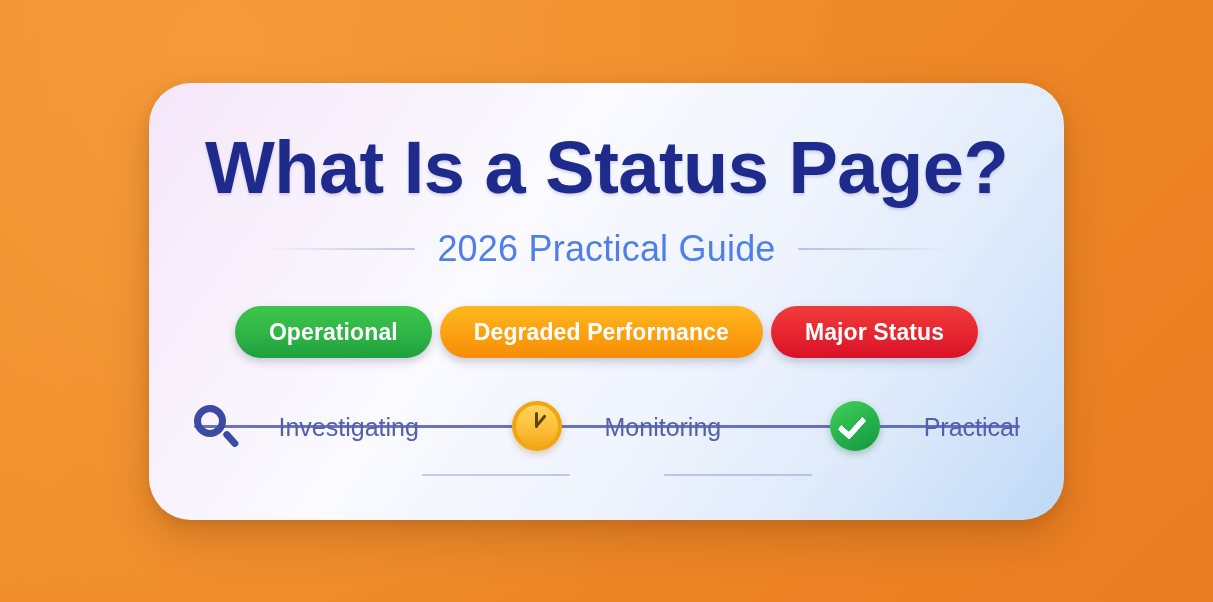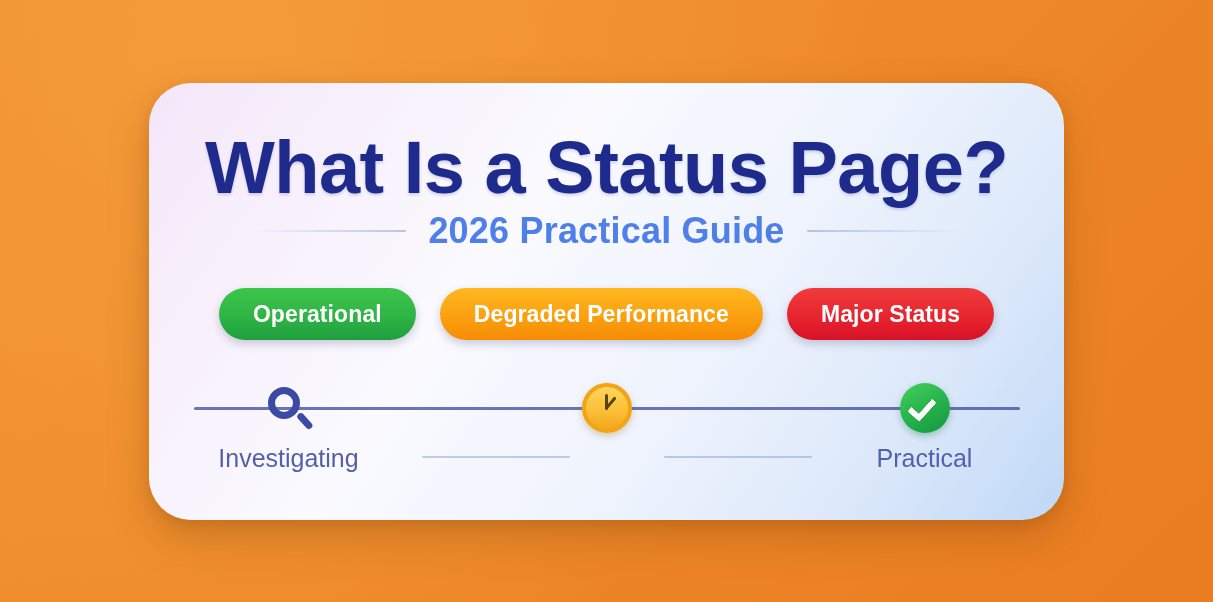--- a/index.html
+++ b/index.html
@@ -52,23 +52,22 @@
     text-shadow:0 2px 3px rgba(30,42,140,0.18);
     white-space:nowrap;
   }
 
   
   .subtitle-row {
     display:flex;
     align-items:center;
     justify-content:center;
     gap:22px;
-    margin-top:4px;
+    margin-top:22px;
     width:100%;
-    font-weight:bold;
   }
   .sub-rule {
     height:2px;
     width:152px;
     background:linear-gradient(90deg, rgba(120,145,215,0) 0%, rgba(120,145,215,0.5) 100%);
     border-radius:2px;
   }
   .sub-rule.right {
     background:linear-gradient(90deg, rgba(120,145,215,0.5) 0%, rgba(120,145,215,0) 100%);
   }
@@ -76,21 +75,21 @@
     font-size:36px;
     color:#4f7fe8;
     white-space:nowrap;
     letter-spacing:0.2px;
   }
 
   
   .pills {
     display:flex;
     align-items:flex-end;
-    gap:24px;
+    gap:8px;
     margin-top:36px;
   }
   .pill {
     height:52px;
     padding:0 34px;
     border-radius:26px;
     display:flex;
     align-items:center;
     justify-content:center;
     color:#ffffff;
@@ -124,23 +123,24 @@
   }
   .tl-nodes {
     position:absolute;
     top:0; left:0; right:0;
     display:flex;
     justify-content:space-between;
     align-items:flex-start;
   }
   .node {
     display:flex;
-    flex-direction:column;
+    flex-direction:row;
     align-items:center;
     width:190px;
+    gap:43px;
   }
   .node-icon {
     width:60px;
     height:60px;
     display:flex;
     align-items:center;
     justify-content:center;
     position:relative;
     margin-top:4px;
   }
@@ -267,20 +267,21 @@
         <div class="node-label">Investigating</div>
       </div>
 
       <div class="node">
         <div class="node-icon">
           <div class="clock">
             <div class="hand-m"></div>
             <div class="hand-h"></div>
           </div>
         </div>
+        <div class="node-label">Monitoring</div>
       </div>
 
       <div class="node">
         <div class="node-icon">
           <div class="check">
             <div class="tick"></div>
           </div>
         </div>
         <div class="node-label">Practical</div>
       </div>

